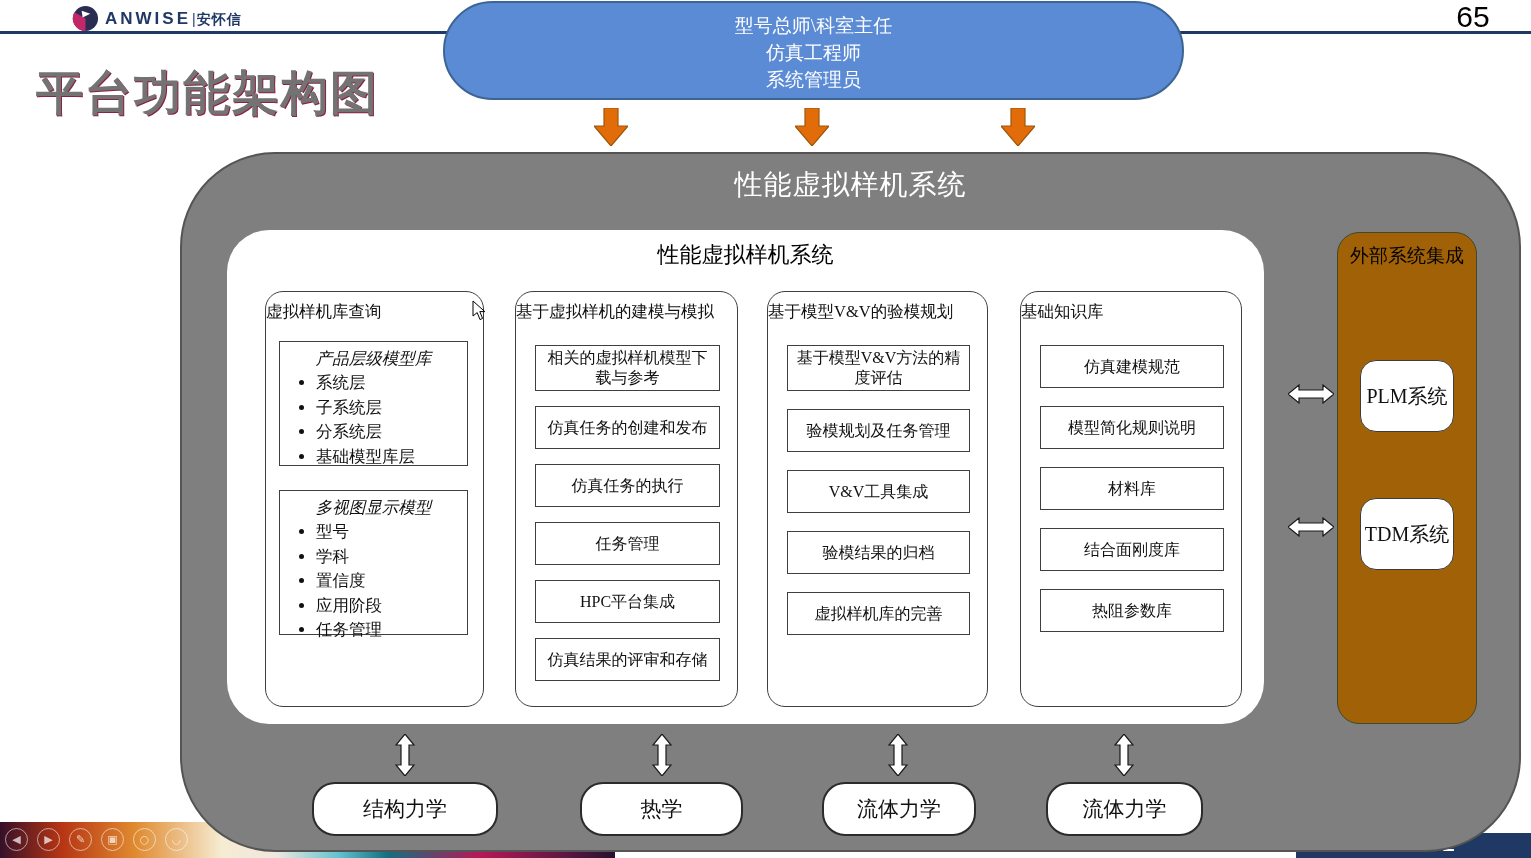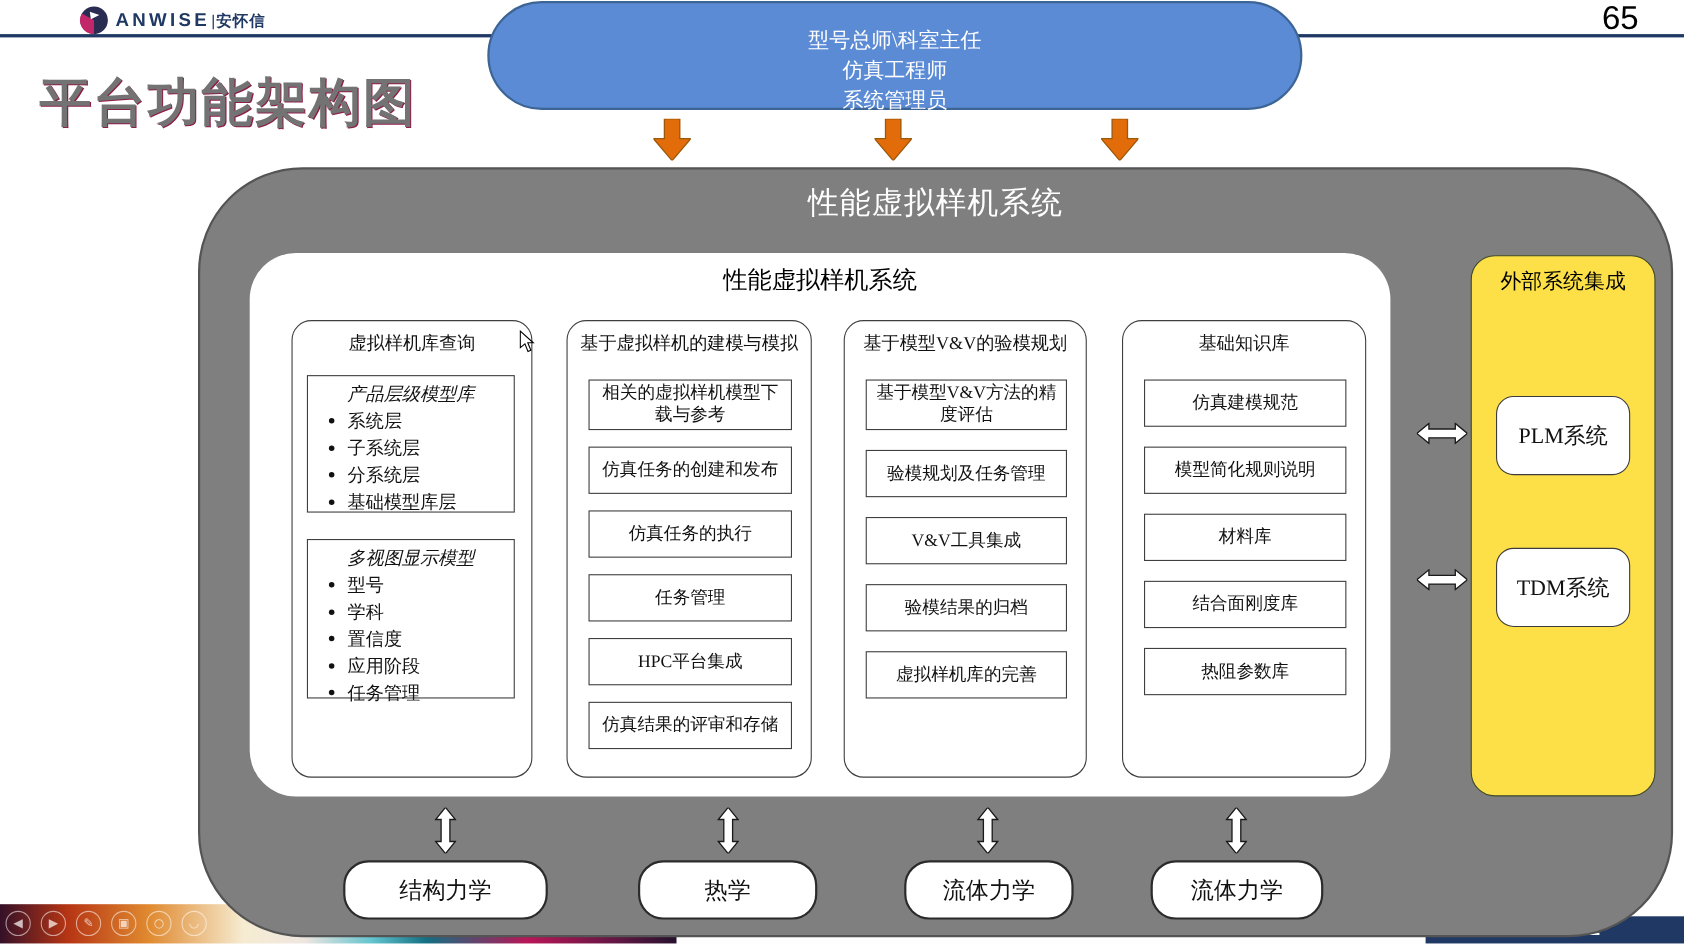--- a/index.html
+++ b/index.html
@@ -16,21 +16,21 @@
   .page-number{position:absolute;left:1438px;top:0px;width:70px;text-align:center;
                font-size:30px;font-family:"Liberation Sans",sans-serif;color:#000;}
 
   .slide-title{position:absolute;left:36px;top:62px;margin:0;font-family:Liberation Serif, serif;
                font-size:47px;font-weight:900;letter-spacing:2px;color:#737373;
                text-shadow:1px 1px 0 #8d1f49;}
 
   
   .capsule{position:absolute;left:443px;top:1px;width:741px;height:99px;box-sizing:border-box;
            background:#5b8bd5;border:2px solid #3c6494;border-radius:52px;
-           color:#fff;text-align:center;font-size:19px;line-height:27px;padding-top:21px;}
+           color:#fff;text-align:center;font-size:19px;line-height:27px;padding-top:9px;}
 
   .down-arrow{position:absolute;top:108px;}
   .down-arrow.a1{left:594px;} .down-arrow.a2{left:795px;} .down-arrow.a3{left:1001px;}
 
   
   .strip{position:absolute;left:0;top:822px;width:615px;height:36px;z-index:1;
          background:linear-gradient(90deg,#351028 0%,#b63514 10%,#e08a30 22%,#f6ecd2 36%,
                     #efe6e0 45%,#62c4cf 55%,#136f82 63%,#b81657 78%,#5c1742 92%,#27112e 100%);}
   .chips{position:absolute;left:5px;top:6px;display:flex;gap:9px;}
   .chip{width:23px;height:23px;border-radius:50%;border:1.5px solid rgba(255,255,255,.55);
@@ -47,36 +47,36 @@
               color:#fff;font-size:28px;letter-spacing:1px;}
 
   
   .white-box{position:absolute;left:45px;top:76px;width:1037px;height:494px;background:#fff;border-radius:42px;}
   .inner-title{position:absolute;left:0;top:10px;width:100%;text-align:center;font-size:22px;color:#000;}
 
   
   .col{position:absolute;box-sizing:border-box;background:#fff;border:1.5px solid #3f3f3f;border-radius:18px;height:416px;top:61px;}
   .col1{left:38px;width:219px;} .col2{left:288px;width:223px;}
   .col3{left:540px;width:221px;} .col4{left:793px;width:222px;}
-  .col-title{margin-top:9px;text-align:center;font-size:16.5px;}
+  .col-title{margin-top:9px;font-size:16.5px;}
 
   .group{position:absolute;left:13px;width:189px;box-sizing:border-box;border:1.5px solid #3f3f3f;background:#fff;}
   .g1{top:49px;height:125px;} .g2{top:198px;height:145px;}
   .group-title{text-align:center;font-size:16.5px;margin-top:6px;font-style:italic;}
   .group ul{margin:1px 0 0 0;padding-left:36px;font-size:16.5px;line-height:24.5px;}
 
   .col-items{position:absolute;top:53px;left:19px;right:17px;display:flex;flex-direction:column;}
   .item{box-sizing:border-box;border:1.5px solid #3f3f3f;background:#fff;min-height:43px;
         display:flex;align-items:center;justify-content:center;text-align:center;
         font-size:16px;line-height:20px;padding:2px 5px;}
   .gap15 .item{margin-bottom:15px;} .gap18 .item{margin-bottom:18px;}
 
   
-  .green-box{position:absolute;left:1155px;top:78px;width:168px;height:492px;box-sizing:border-box;
-             background:#fde047;border:1.5px solid #3e4a2a;border-radius:22px;}
+  .green-box{position:absolute;left:1155px;top:78px;width:140px;height:492px;box-sizing:border-box;
+             background:#a16207;border:1.5px solid #3e4a2a;border-radius:22px;}
   .green-title{position:absolute;left:0;top:10px;width:100%;text-align:center;font-size:19px;color:#000;}
   .ext-list{position:absolute;left:22px;top:127px;right:22px;display:flex;flex-direction:column;gap:66px;justify-content:center;}
   .ext-sys{box-sizing:border-box;height:72px;background:#fff;border:1.5px solid #3c3c3c;border-radius:16px;
            display:flex;align-items:center;justify-content:center;font-size:20px;}
 
   .h-arrow{position:absolute;left:1106px;}
   .h-arrow.h1{top:230px;} .h-arrow.h2{top:363px;}
 
   
   .v-arrow{position:absolute;top:580px;}

